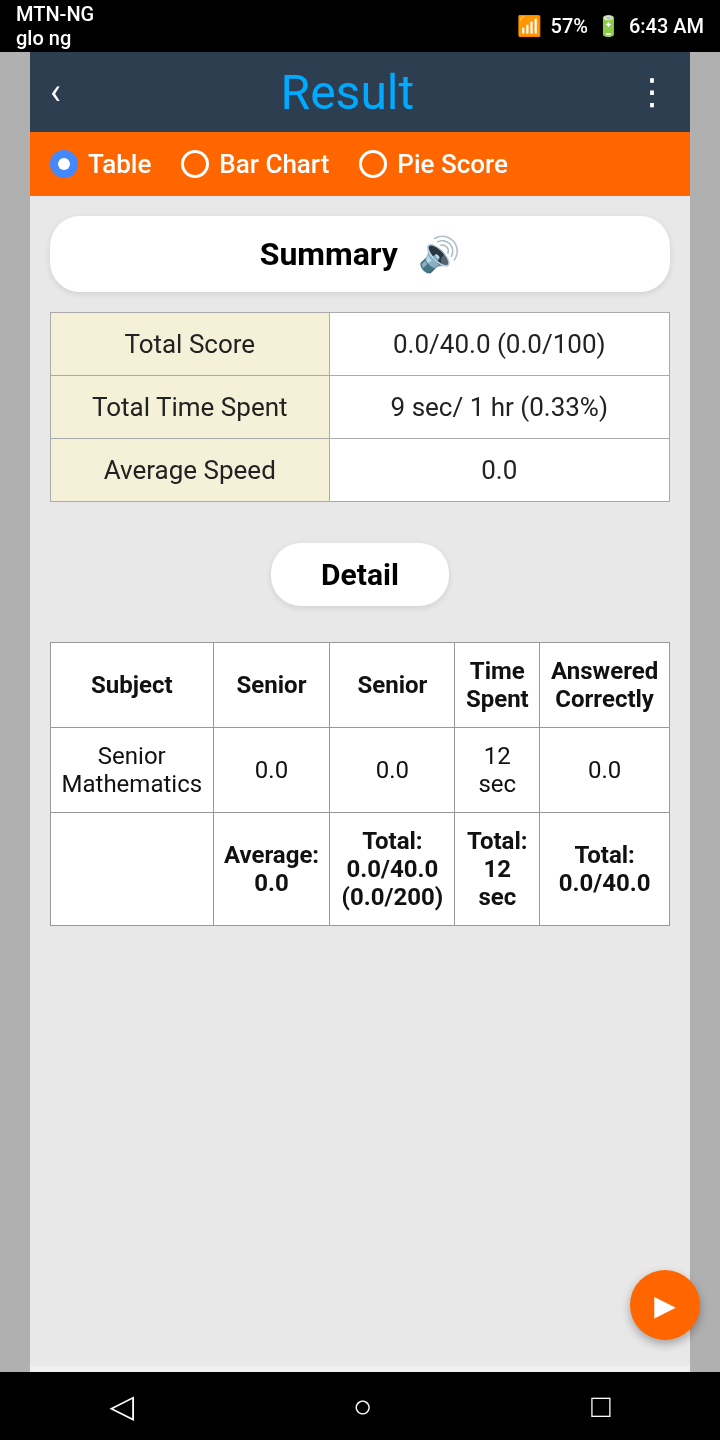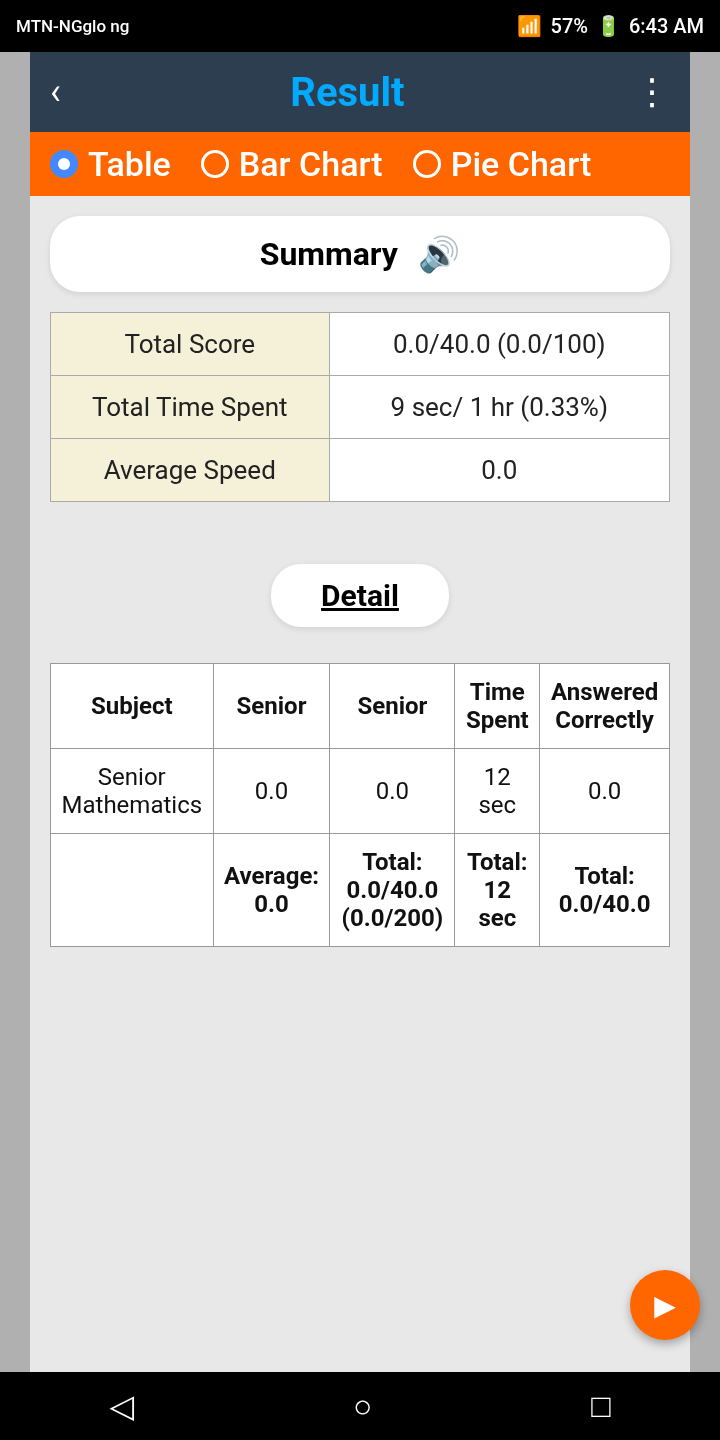--- a/index.html
+++ b/index.html
@@ -19,21 +19,21 @@
       height: 52px;
       background: #000;
       display: flex;
       align-items: center;
       justify-content: space-between;
       padding: 0 16px;
       color: #fff;
       font-size: 22px;
       font-weight: 500;
     }
-    .status-left { display: flex; flex-direction: row; line-height: 1.2; font-size: 17px; }
+    .status-left { display: flex; flex-direction: column; line-height: 1.2; font-size: 20px; }
     .status-right { display: flex; align-items: center; gap: 8px; font-size: 20px; }
 
     
     .app-container {
       width: 660px;
       margin: 0 auto;
       background: #f0f0f0;
       min-height: 1380px;
       position: relative;
     }
@@ -46,43 +46,43 @@
       align-items: center;
       justify-content: space-between;
       padding: 0 20px;
     }
     .back-icon {
       color: #fff;
       font-size: 36px;
     }
     .top-title {
       color: #00aaff;
-      font-size: 40px;
-      font-weight: bold;
+      font-size: 48px;
+      font-weight: normal;
     }
     .menu-dots {
       color: #fff;
       font-size: 36px;
     }
 
     
     .tab-bar {
       background: #ff6600;
       height: 64px;
       display: flex;
       align-items: center;
       padding: 0 20px;
       gap: 30px;
     }
     .tab-item {
       display: flex;
       align-items: center;
       gap: 10px;
       color: #fff;
-      font-size: 34px;
+      font-size: 26px;
       font-weight: 500;
       cursor: pointer;
     }
     .radio-circle {
       width: 28px;
       height: 28px;
       border-radius: 50%;
       border: 3px solid #fff;
       background: transparent;
       display: flex;
@@ -126,21 +126,21 @@
     }
     .sound-icon {
       font-size: 34px;
       color: #555;
     }
 
     
     .summary-table {
       width: 100%;
       border-collapse: collapse;
-      margin-bottom: 32px;
+      margin-bottom: 11px;
       background: #fff;
     }
     .summary-table td {
       border: 1px solid #aaa;
       padding: 16px 20px;
       font-size: 26px;
       color: #222;
     }
     .summary-table .label-cell {
       background: #f5f0d8;
@@ -269,21 +269,21 @@
       <div class="tab-item">
         <div class="radio-circle selected"></div>
         <span>Table</span>
       </div>
       <div class="tab-item">
         <div class="radio-circle"></div>
         <span>Bar Chart</span>
       </div>
       <div class="tab-item">
         <div class="radio-circle"></div>
-        <span>Pie Chart</span>
+        <span>Pie Score</span>
       </div>
     </div>
 
     <div class="main-content">
 
       <div class="summary-card">
         <span class="summary-title">Summary</span>
         <span class="sound-icon">🔊</span>
       </div>
 
@@ -300,21 +300,21 @@
         <tr>
           <td class="label-cell">Average Speed</td>
           <td class="value-cell">0.0</td>
         </tr>
       </tbody>
         </table>
 
     </div>
 
     <div class="detail-section">
-      <div style="background:#e8e8e8; padding: 10px 20px 16px 20px; display:flex; justify-content:center;text-decoration:underline;">
+      <div style="background:#e8e8e8; padding: 10px 20px 16px 20px; display:flex; justify-content:center;">
         <div class="detail-btn">Detail</div>
       </div>
 
       <div style="padding: 0 20px 20px 20px;">
         <table class="detail-table">
           <thead>
             <tr>
               <th>Subject</th>
               <th>Senior</th>
               <th>Senior</th>

